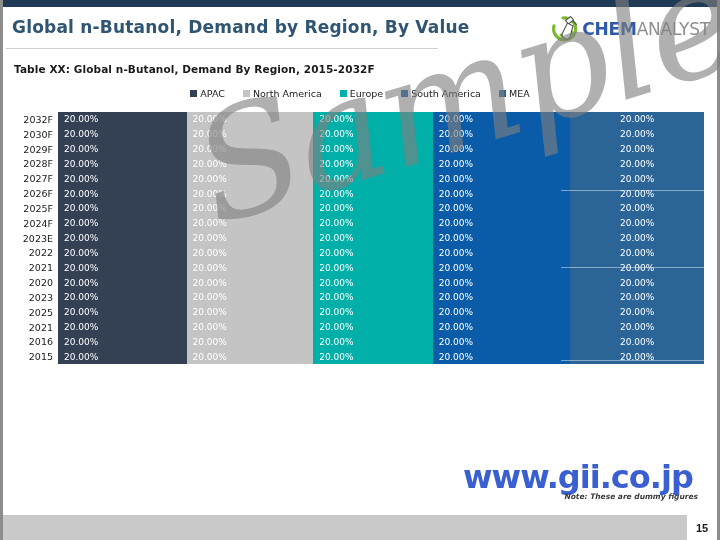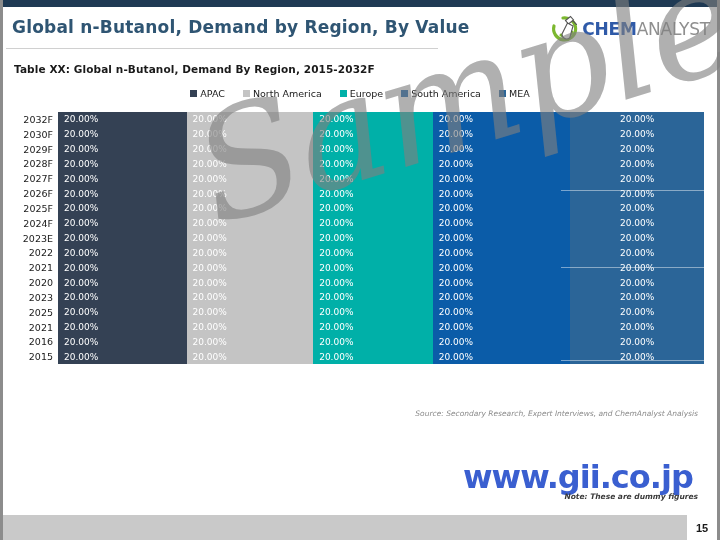--- a/index.html
+++ b/index.html
@@ -617,21 +617,20 @@
           </div>
         </div>
       </div>
   <div class="gridline" style="top: 77.6471px;"></div>
       <div class="gridline" style="top: 155.294px;"></div>
       <div class="gridline" style="top: 248.471px;"></div>
     </div>
 
   <div class="watermark">Sample</div>
 
-  <div class="source-note">Source: Secondary Research, Expert Interviews, and ChemAnalyst Analysis</div>
   <div class="site-url">www.gii.co.jp</div>
   <div class="dummy-note">Note: These are dummy figures</div>
 
   <div class="footerbar"></div>
   <div class="pagebox">
     <span class="pagenum">15</span>
   </div>
 
 </div>
 

